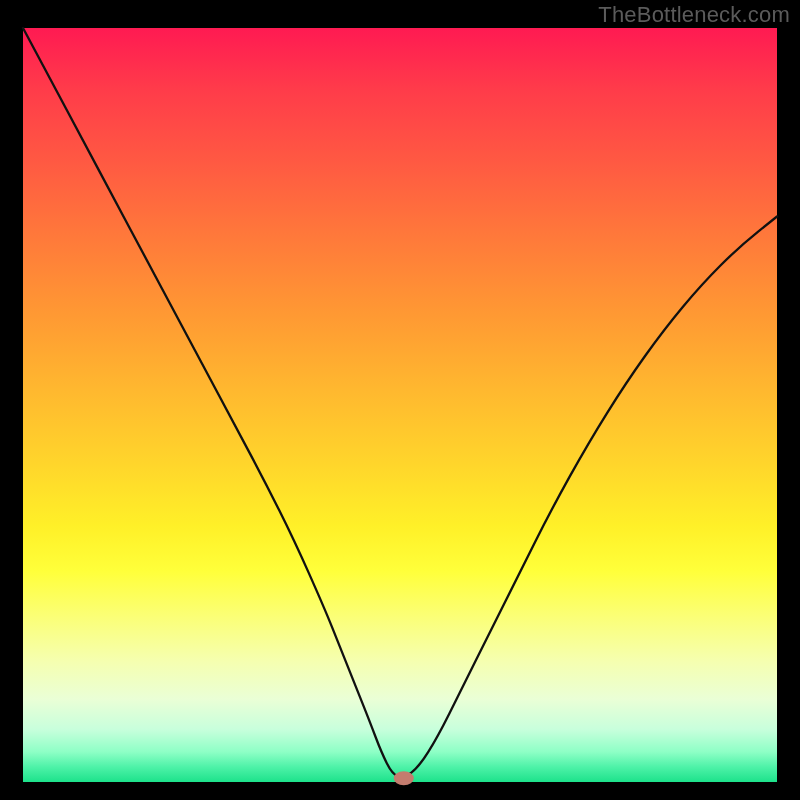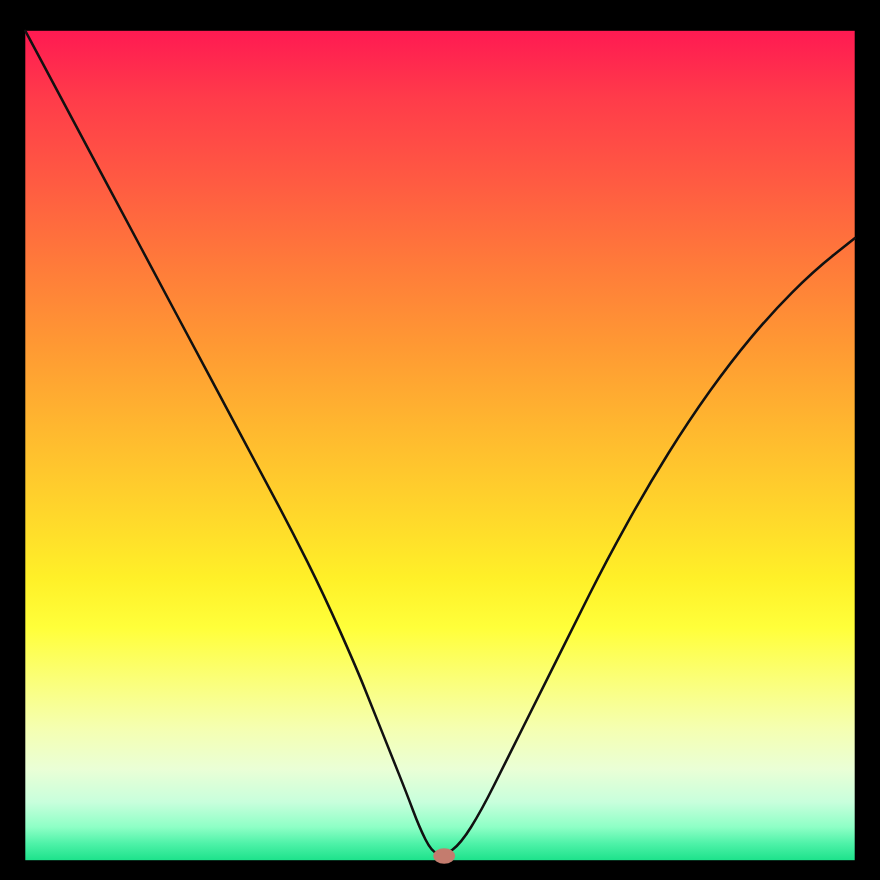--- a/index.html
+++ b/index.html
@@ -71,20 +71,21 @@
   }
   .marker {
     fill: #c47c6e;
     stroke: none;
   }
 </style>
 </head>
 <body>
 
 <div class="frame">
+  <div class="attribution">TheBottleneck.com</div>
 
   <div class="plot-area">
     <svg id="chart-svg" viewBox="0 0 754 754">
       <path id="curve" class="curve" d="M 0.00 0.00 Q 0.00 0.00 15.08 28.27 Q 30.16 56.55 45.24 84.82 Q 60.32 113.10 75.40 141.38 Q 90.48 169.65 105.56 197.93 Q 120.64 226.20 135.72 254.48 Q 150.80 282.75 165.88 311.02 Q 180.96 339.30 196.04 367.57 Q 211.12 395.85 226.20 424.13 Q 241.28 452.40 256.36 482.56 Q 271.44 512.72 286.52 546.65 Q 301.60 580.58 309.14 599.43 Q 316.68 618.28 324.22 637.13 Q 331.76 655.98 339.30 674.83 Q 346.84 693.68 352.50 708.76 Q 358.15 723.84 363.80 735.15 Q 369.46 746.46 375.12 748.35 Q 380.77 750.23 388.31 744.58 Q 395.85 738.92 405.28 723.84 Q 414.70 708.76 426.01 686.14 Q 437.32 663.52 452.40 633.36 Q 467.48 603.20 482.56 573.04 Q 497.64 542.88 512.72 512.72 Q 527.80 482.56 546.65 448.63 Q 565.50 414.70 584.35 384.54 Q 603.20 354.38 622.05 327.99 Q 640.90 301.60 659.75 278.98 Q 678.60 256.36 697.45 237.51 Q 716.30 218.66 735.15 203.58 T 754.00 188.50"></path>
       <ellipse id="marker" class="marker" cx="380.77" cy="750.23" rx="10" ry="7"></ellipse>
     </svg>
   </div>
 </div>
 
 </body></html>

